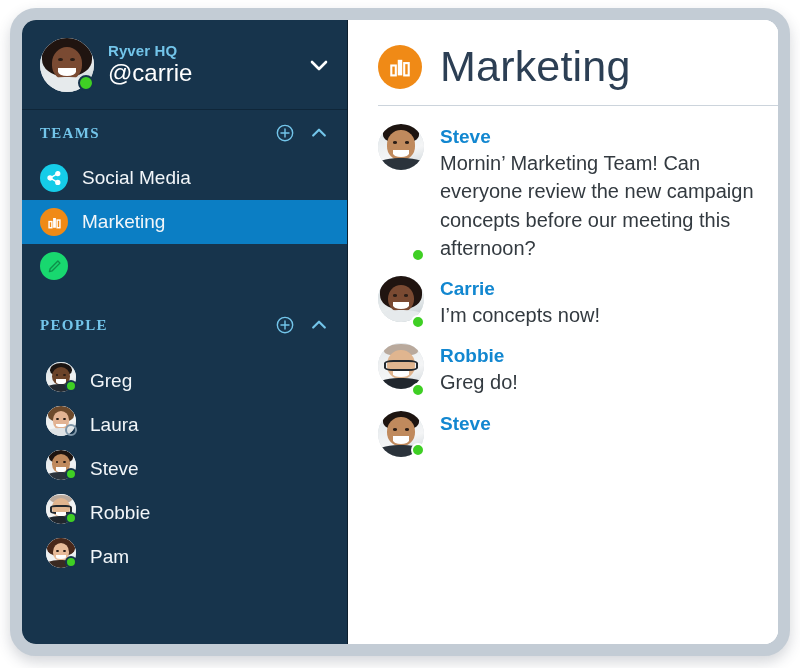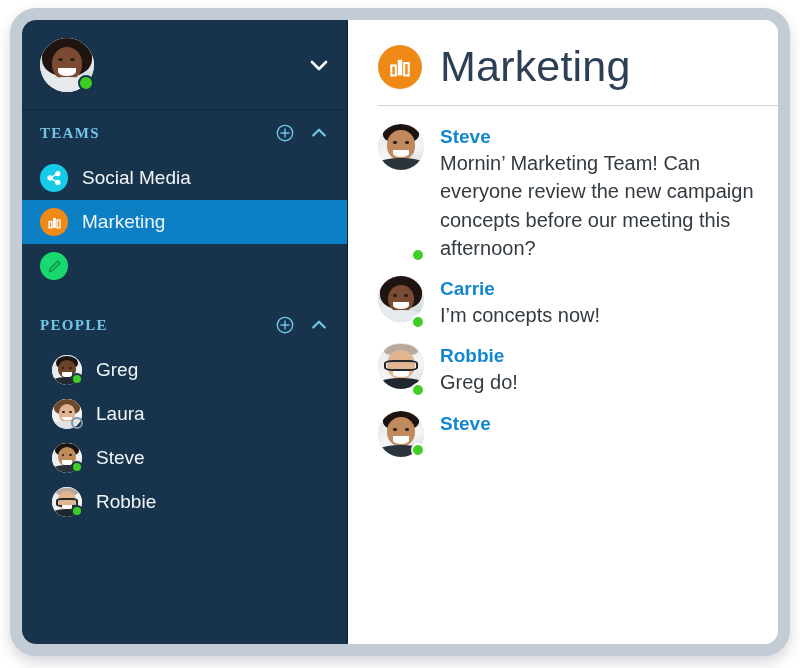--- a/index.html
+++ b/index.html
@@ -59,21 +59,21 @@
   }
   .nav-row.selected{background:#0b7ec4;}
   .nav-icon{
     width:28px;height:28px;border-radius:50%;flex:0 0 auto;
     display:flex;align-items:center;justify-content:center;
   }
   .nav-label{
     margin-left:14px;color:#f2f6f9;font-size:19px;font-weight:300;
   }
 
-  .people-row{display:flex;align-items:center;height:44px;padding:0 30px;cursor:pointer;}
+  .people-row{display:flex;align-items:flex-end;height:44px;padding:0 24px;cursor:pointer;}
   .people-name{margin-left:14px;color:#f2f6f9;font-size:19px;font-weight:300;}
 
   
   .content{flex:1;background:#ffffff;position:relative;overflow:hidden;}
   .content-head{padding:22px 0 0 30px;}
   .head-row{display:flex;align-items:center;}
   .head-icon{
     width:44px;height:44px;border-radius:50%;flex:0 0 auto;
     display:flex;align-items:center;justify-content:center;
   }
@@ -115,20 +115,24 @@
             <div class="bg" style="background:linear-gradient(160deg,#cfd8dd 0%,#e8eced 60%,#b9c4c9 100%);"></div>
             <div class="hair" style="left:4%;top:-2%;width:92%;height:74%;background:#201410;"></div>
             <div class="skin" style="left:22%;top:18%;width:56%;height:60%;background:#7a4a32;"></div>
             <div class="eyeL" style="left:33%;top:38%;"></div>
             <div class="eyeR" style="left:56%;top:38%;"></div>
             <div class="smile" style="top:56%;"></div>
             <div class="body" style="background:#e6eaec;"></div>
           </div>
           <div class="status" style="width:16px;height:16px;right:0px;bottom:1px;"></div>
         </div>
+        <div class="ws-text">
+          <div class="ws-org">Ryver HQ</div>
+          <div class="ws-user">@carrie</div>
+        </div>
         <div class="ws-chevron">
           <svg width="24" height="24" viewBox="0 0 24 24" fill="none" stroke="#ffffff" stroke-width="2.6" stroke-linecap="round" stroke-linejoin="round">
               <polyline points="5,9 12,16 19,9"></polyline>
             </svg>
         </div>
       </div>
 
       <div class="section-head">
         <div class="section-title">TEAMS</div>
         <div class="section-actions">
@@ -254,20 +258,35 @@
             <div class="skin" style="left:20%;top:14%;width:60%;height:64%;background:#e0b58f;"></div>
             <div class="glasses" style="top:36%;"></div>
             <div class="smile" style="top:60%;height:12%;"></div>
             <div class="body" style="background:#20262d;"></div>
           </div>
           <div class="status" style="width:12px;height:12px;"></div>
         </div>
         <div class="people-name">Robbie</div>
       </div>
 
+      <div class="people-row">
+        <div class="avatar">
+          <div class="face" style="width:30px;height:30px;">
+            <div class="bg" style="background:linear-gradient(160deg,#dfe5e8 0%,#f1f3f4 60%,#c9d2d6 100%);"></div>
+            <div class="hair" style="left:4%;top:-2%;width:92%;height:62%;background:#49281a;"></div>
+            <div class="skin" style="left:24%;top:18%;width:54%;height:60%;background:#e8bb99;"></div>
+            <div class="eyeL" style="left:34%;top:40%;"></div>
+            <div class="eyeR" style="left:57%;top:40%;"></div>
+            <div class="smile" style="top:58%;height:13%;"></div>
+            <div class="body" style="background:#3a2a22;"></div>
+          </div>
+          <div class="status" style="width:12px;height:12px;"></div>
+        </div>
+        <div class="people-name">Pam</div>
+      </div>
 
     </div>
 
     <div class="content">
 
       <div class="content-head">
         <div class="head-row">
           <div class="head-icon" style="background:#f08a16;">
             <svg width="24" height="24" viewBox="0 0 16 16">
                 <rect x="2.2" y="7" width="3" height="6.6" fill="none" stroke="#ffffff" stroke-width="1.4"></rect>

